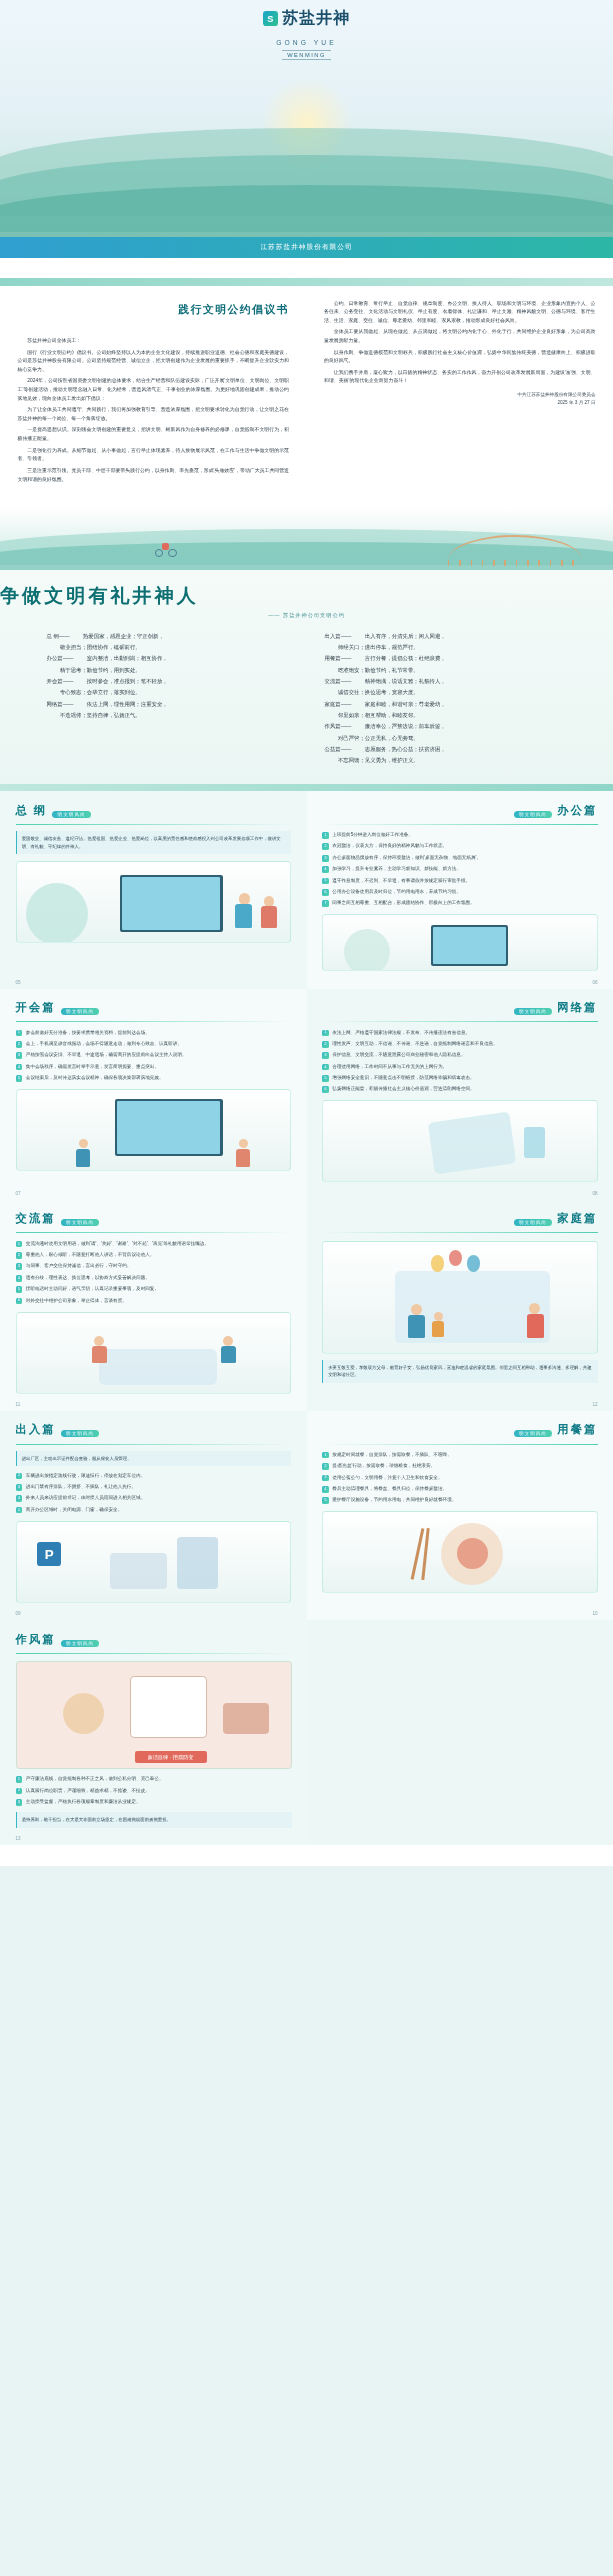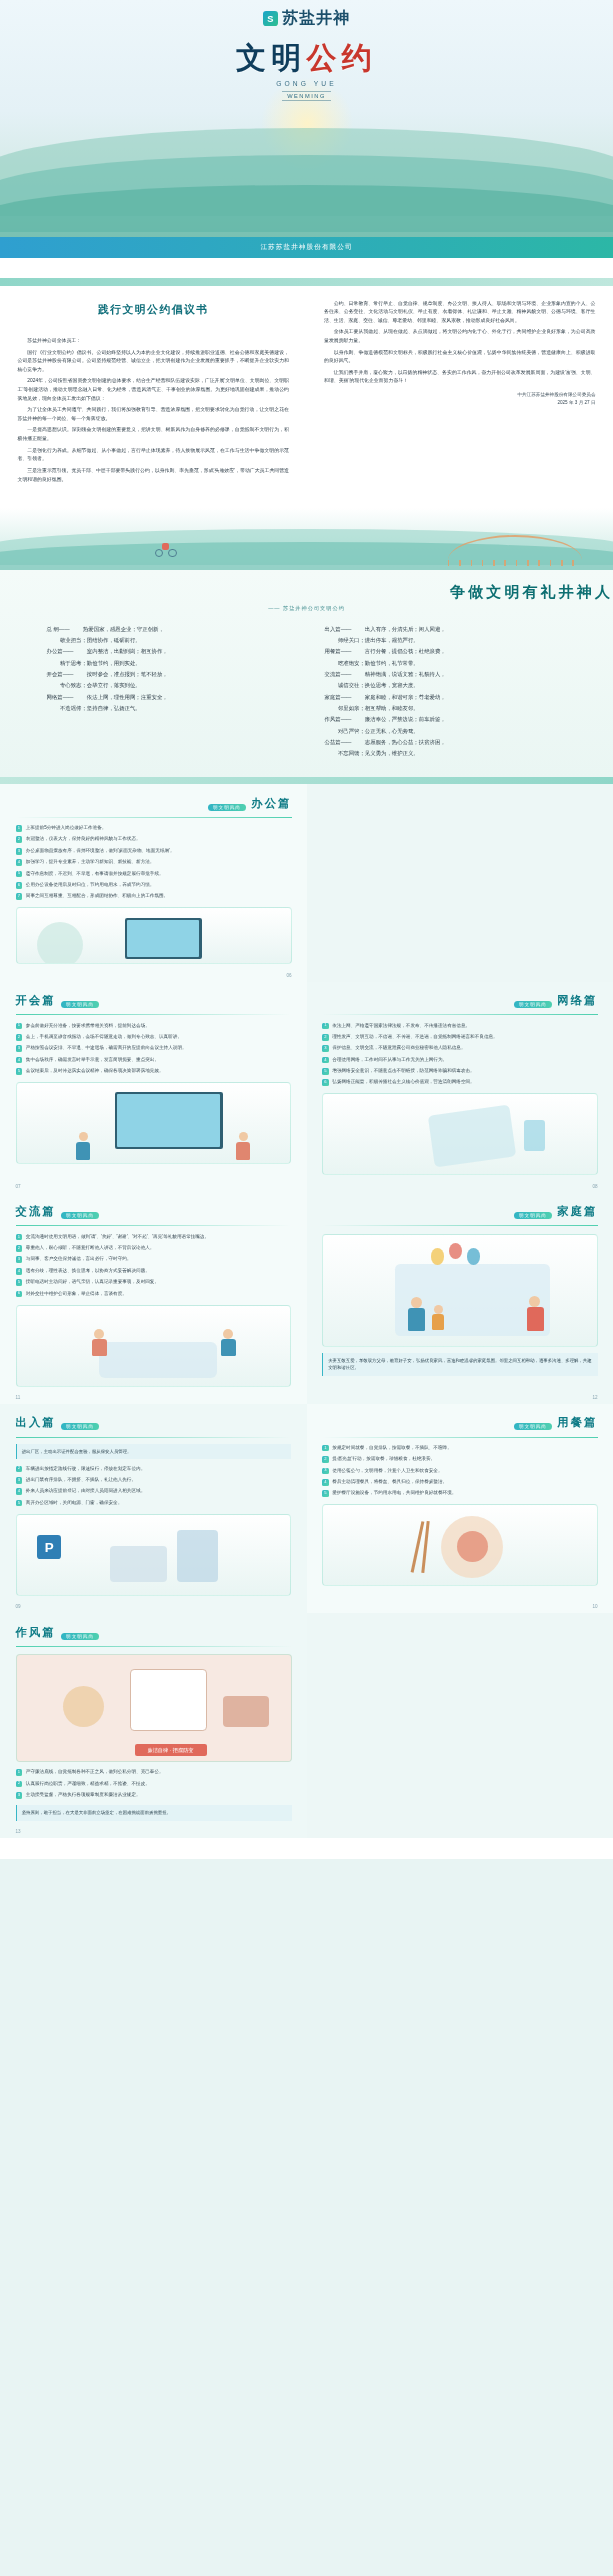--- a/index.html
+++ b/index.html
@@ -72,21 +72,21 @@
 
   
   .sec { position:relative; padding:0 0 4.1px; }
   .col {
     width:307px; padding:13.4px 17.5px 20.6px;
     font-size:4.9px; line-height:1.75; color:#2b3a45; text-align:justify;
   }
   .col p { margin:0 0 3.1px; text-indent:2em; }
 
   .sec-title {
-    text-align:center;
+    text-align:right;
     font-family:"Liberation Serif", serif;
     font-size:10.8px; font-weight:bold; color:#0f6e7a;
     letter-spacing:1.5px; margin:0 0 2.1px;
   }
   .sec-title-sm {
     text-align:center; font-size:5.2px; color:#3c8a8f; letter-spacing:1px; margin-bottom:7.2px;
   }
   .sign { text-align:right; font-size:4.6px; color:#3a4b57; line-height:1.7; margin-top:5.2px; }
 
   
@@ -127,22 +127,22 @@
   .cyclist .w1{left:0;} .cyclist .w2{left:13.4px;}
   .cyclist .body{position:absolute;left:7.2px;bottom:7.2px;width:7.2px;height:7.2px;background:#e06a5b;border-radius:2.1px;}
 
   
   .poem-page {
     position:relative;
     background:linear-gradient(180deg,#f4fbf9 0%, #eaf6f3 100%);
     padding:13.4px 0 17.5px;
   }
   .poem-title {
-    text-align:right; font-family:Liberation Serif, serif;
-    font-size:15px; font-weight:bold; color:#0d6f72; letter-spacing:3.1px;
+    text-align:left; font-family:Liberation Serif, serif;
+    font-size:19px; font-weight:bold; color:#0d6f72; letter-spacing:3.1px;
   }
   .poem-sub { text-align:center; font-size:5.2px; color:#3f8b8d; letter-spacing:1px; margin:3.1px 0 11.3px; }
   .poem-cols { display:flex; justify-content:center; gap:36px; padding:0 36px; }
   .poem-col { width:242px; font-size:5.4px; line-height:2.1; color:#2b3a45; }
   .poem-col .line { display:flex; gap:13.4px; }
   .poem-col .line span { white-space:nowrap; }
 
   
   .chapters { background:#edf7f6; padding:0; }
   .chap-row { display:flex; }
@@ -210,23 +210,20 @@
     <div class="cover-hill hill1"></div>
     <div class="cover-hill hill2"></div>
     <div class="cover-hill hill3"></div>
 
     <div class="cover-logo-bar">
       <span class="logo-mark">S</span>
       <span class="logo-text">苏盐井神</span>
     </div>
 
     <div class="cover-title-wrap">
-      <div class="cover-title">
-        <span>文明</span><span class="red">公约</span>
-      </div>
       <div class="cover-pinyin">GONG YUE</div>
       <div class="cover-sub">WENMING</div>
     </div>
 
     <div class="cover-band">江苏苏盐井神股份有限公司</div>
     <div class="cover-foot"></div>
   </div>
 
   <div class="sec proposal">
     <div class="wave-top"></div>
@@ -357,20 +354,37 @@
       </div>
     </div>
   </div>
 
   <div class="sect-divider"></div>
 
   <div class="chapters">
 
     <div class="chap-row">
 
+      <div class="chap odd">
+        <div class="chap-head">
+          <span class="chap-name">总  纲</span>
+          <span class="chap-badge">明文明风尚</span>
+        </div>
+        <div class="chap-rule"></div>
+        <div class="note-box">爱国敬业、诚信友善、遵纪守法。热爱祖国、热爱企业、热爱岗位，以高度的责任感和使命感投入到公司改革发展各项工作中，做讲文明、有礼貌、守纪律的井神人。</div>
+        <div class="illus">
+          <div class="blob" style="width:62px;height:62px;background:#bfe6dd;left:9.3px;top:20.6px;"></div>
+          <div class="screen" style="width:103px;height:57px;left:103px;top:12.4px;"></div>
+          <div class="fig fig-head" style="width:11.3px;height:11.3px;background:#f0c9a4;left:222px;top:31px;"></div>
+          <div class="fig fig-body" style="width:17.5px;height:24px;background:#4aa8c9;left:218px;top:42px;"></div>
+          <div class="fig fig-head" style="width:10.3px;height:10.3px;background:#f0c9a4;left:247px;top:34px;"></div>
+          <div class="fig fig-body" style="width:16.5px;height:21.6px;background:#e07a68;left:244px;top:44px;"></div>
+        </div>
+        <div class="pgnum pg-l">05</div>
+      </div>
 
       <div class="chap even">
         <div class="chap-head right">
           <span class="chap-badge">明文明风尚</span>
           <span class="chap-name">办公篇</span>
         </div>
         <div class="chap-rule r"></div>
         <ul class="items">
           <li>
               <span class="bullet">1</span>

